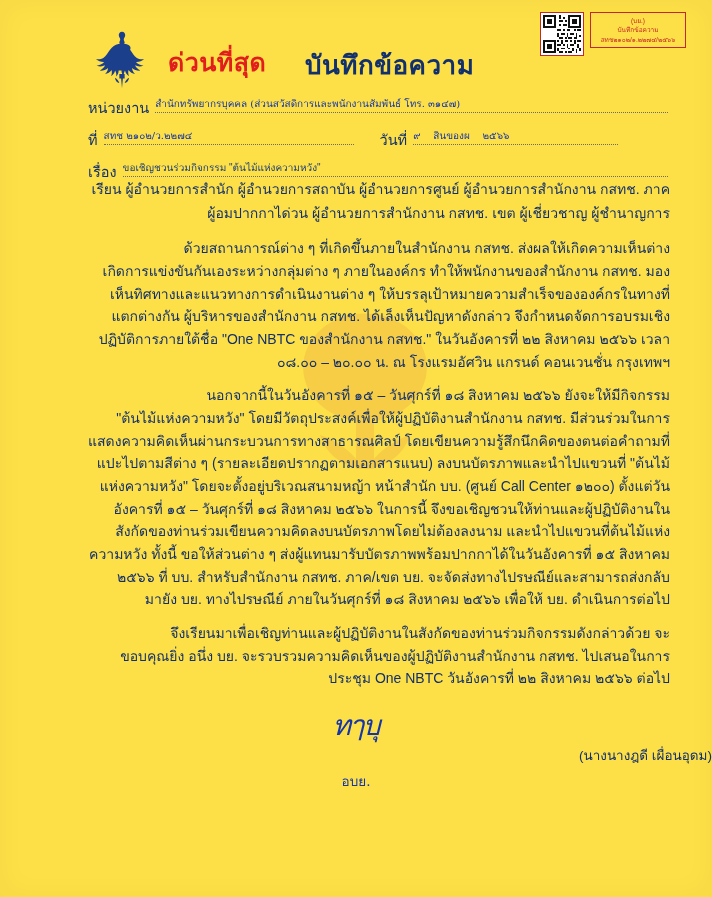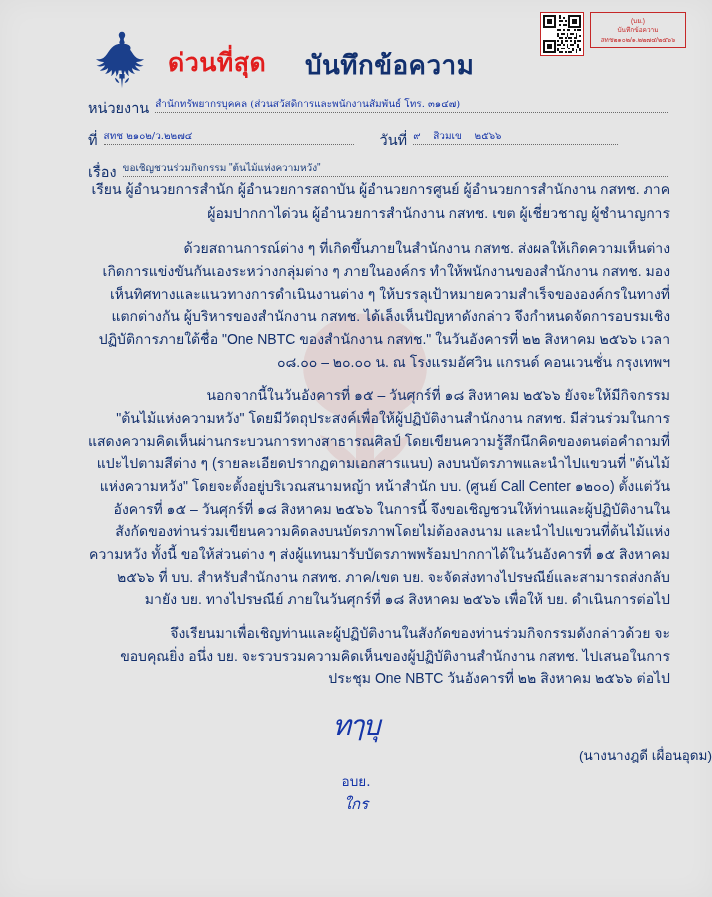--- a/index.html
+++ b/index.html
@@ -12,21 +12,21 @@
     height: 897px;
     font-family: "Liberation Sans", sans-serif;
     color: #1a1a1a;
     position: relative;
     overflow: hidden;
   }
   .page {
     position: relative;
     width: 712px;
     height: 897px;
-    background: #e5e5e5;
+    background: #fde047;
     box-sizing: border-box;
   }
   
   .page::after {
     content: "";
     position: absolute;
     inset: 0;
     pointer-events: none;
     box-shadow: inset 0 0 30px rgba(0,0,0,0.035);
   }
@@ -284,21 +284,21 @@
       <div class="fvalue handw">สำนักทรัพยากรบุคคล (ส่วนสวัสดิการและพนักงานสัมพันธ์ โทร. ๓๑๔๗)</div>
     </div>
     <div class="frow">
       <div class="flabel">ที่</div>
       <div class="fvalue handw short">สทช ๒๑๐๒/ว.๒๒๗๔</div>
       <div class="spacer"></div>
       <div class="flabel">วันที่</div>
       <div class="fvalue handw date">
         <span>๙</span>
         <span>&nbsp;&nbsp;</span>
-        <span>สิวมเข</span>
+        <span>สินของผ</span>
         <span>&nbsp;&nbsp;</span>
         <span>๒๕๖๖</span>
       </div>
     </div>
     <div class="frow">
       <div class="flabel">เรื่อง</div>
       <div class="fvalue">ขอเชิญชวนร่วมกิจกรรม "ต้นไม้แห่งความหวัง"</div>
     </div>
   </div>
 
@@ -321,16 +321,15 @@
     <div style="height:10px"></div>
     <div class="para indent2">นอกจากนี้ในวันอังคารที่ ๑๕ – วันศุกร์ที่ ๑๘ สิงหาคม ๒๕๖๖ ยังจะให้มีกิจกรรม "ต้นไม้แห่งความหวัง" โดยมีวัตถุประสงค์เพื่อให้ผู้ปฏิบัติงานสำนักงาน กสทช. มีส่วนร่วมในการแสดงความคิดเห็นผ่านกระบวนการทางสาธารณศิลป์ โดยเขียนความรู้สึกนึกคิดของตนต่อคำถามที่แปะไปตามสีต่าง ๆ (รายละเอียดปรากฏตามเอกสารแนบ) ลงบนบัตรภาพและนำไปแขวนที่ "ต้นไม้แห่งความหวัง" โดยจะตั้งอยู่บริเวณสนามหญ้า หน้าสำนัก บบ. (ศูนย์ Call Center ๑๒๐๐) ตั้งแต่วันอังคารที่ ๑๕ – วันศุกร์ที่ ๑๘ สิงหาคม ๒๕๖๖ ในการนี้ จึงขอเชิญชวนให้ท่านและผู้ปฏิบัติงานในสังกัดของท่านร่วมเขียนความคิดลงบนบัตรภาพโดยไม่ต้องลงนาม และนำไปแขวนที่ต้นไม้แห่งความหวัง ทั้งนี้ ขอให้ส่วนต่าง ๆ ส่งผู้แทนมารับบัตรภาพพร้อมปากกาได้ในวันอังคารที่ ๑๕ สิงหาคม ๒๕๖๖ ที่ บบ. สำหรับสำนักงาน กสทช. ภาค/เขต บย. จะจัดส่งทางไปรษณีย์และสามารถส่งกลับมายัง บย. ทางไปรษณีย์ ภายในวันศุกร์ที่ ๑๘ สิงหาคม ๒๕๖๖ เพื่อให้ บย. ดำเนินการต่อไป</div>
     <div style="height:10px"></div>
     <div class="para indent2">จึงเรียนมาเพื่อเชิญท่านและผู้ปฏิบัติงานในสังกัดของท่านร่วมกิจกรรมดังกล่าวด้วย จะขอบคุณยิ่ง อนึ่ง บย. จะรวบรวมความคิดเห็นของผู้ปฏิบัติงานสำนักงาน กสทช. ไปเสนอในการประชุม One NBTC วันอังคารที่ ๒๒ สิงหาคม ๒๕๖๖ ต่อไป</div>
   </div>
 
   <div class="sig-block">
     <div class="sig-scribble">ทๅบุ</div>
     <div class="sig-name">(นางนางฎดี เผื่อนอุดม)</div>
     <div class="sig-role">อบย.</div>
-    <div class="sig-under">ใกร</div>
   </div>
 
 </div>
 
 </body></html>

